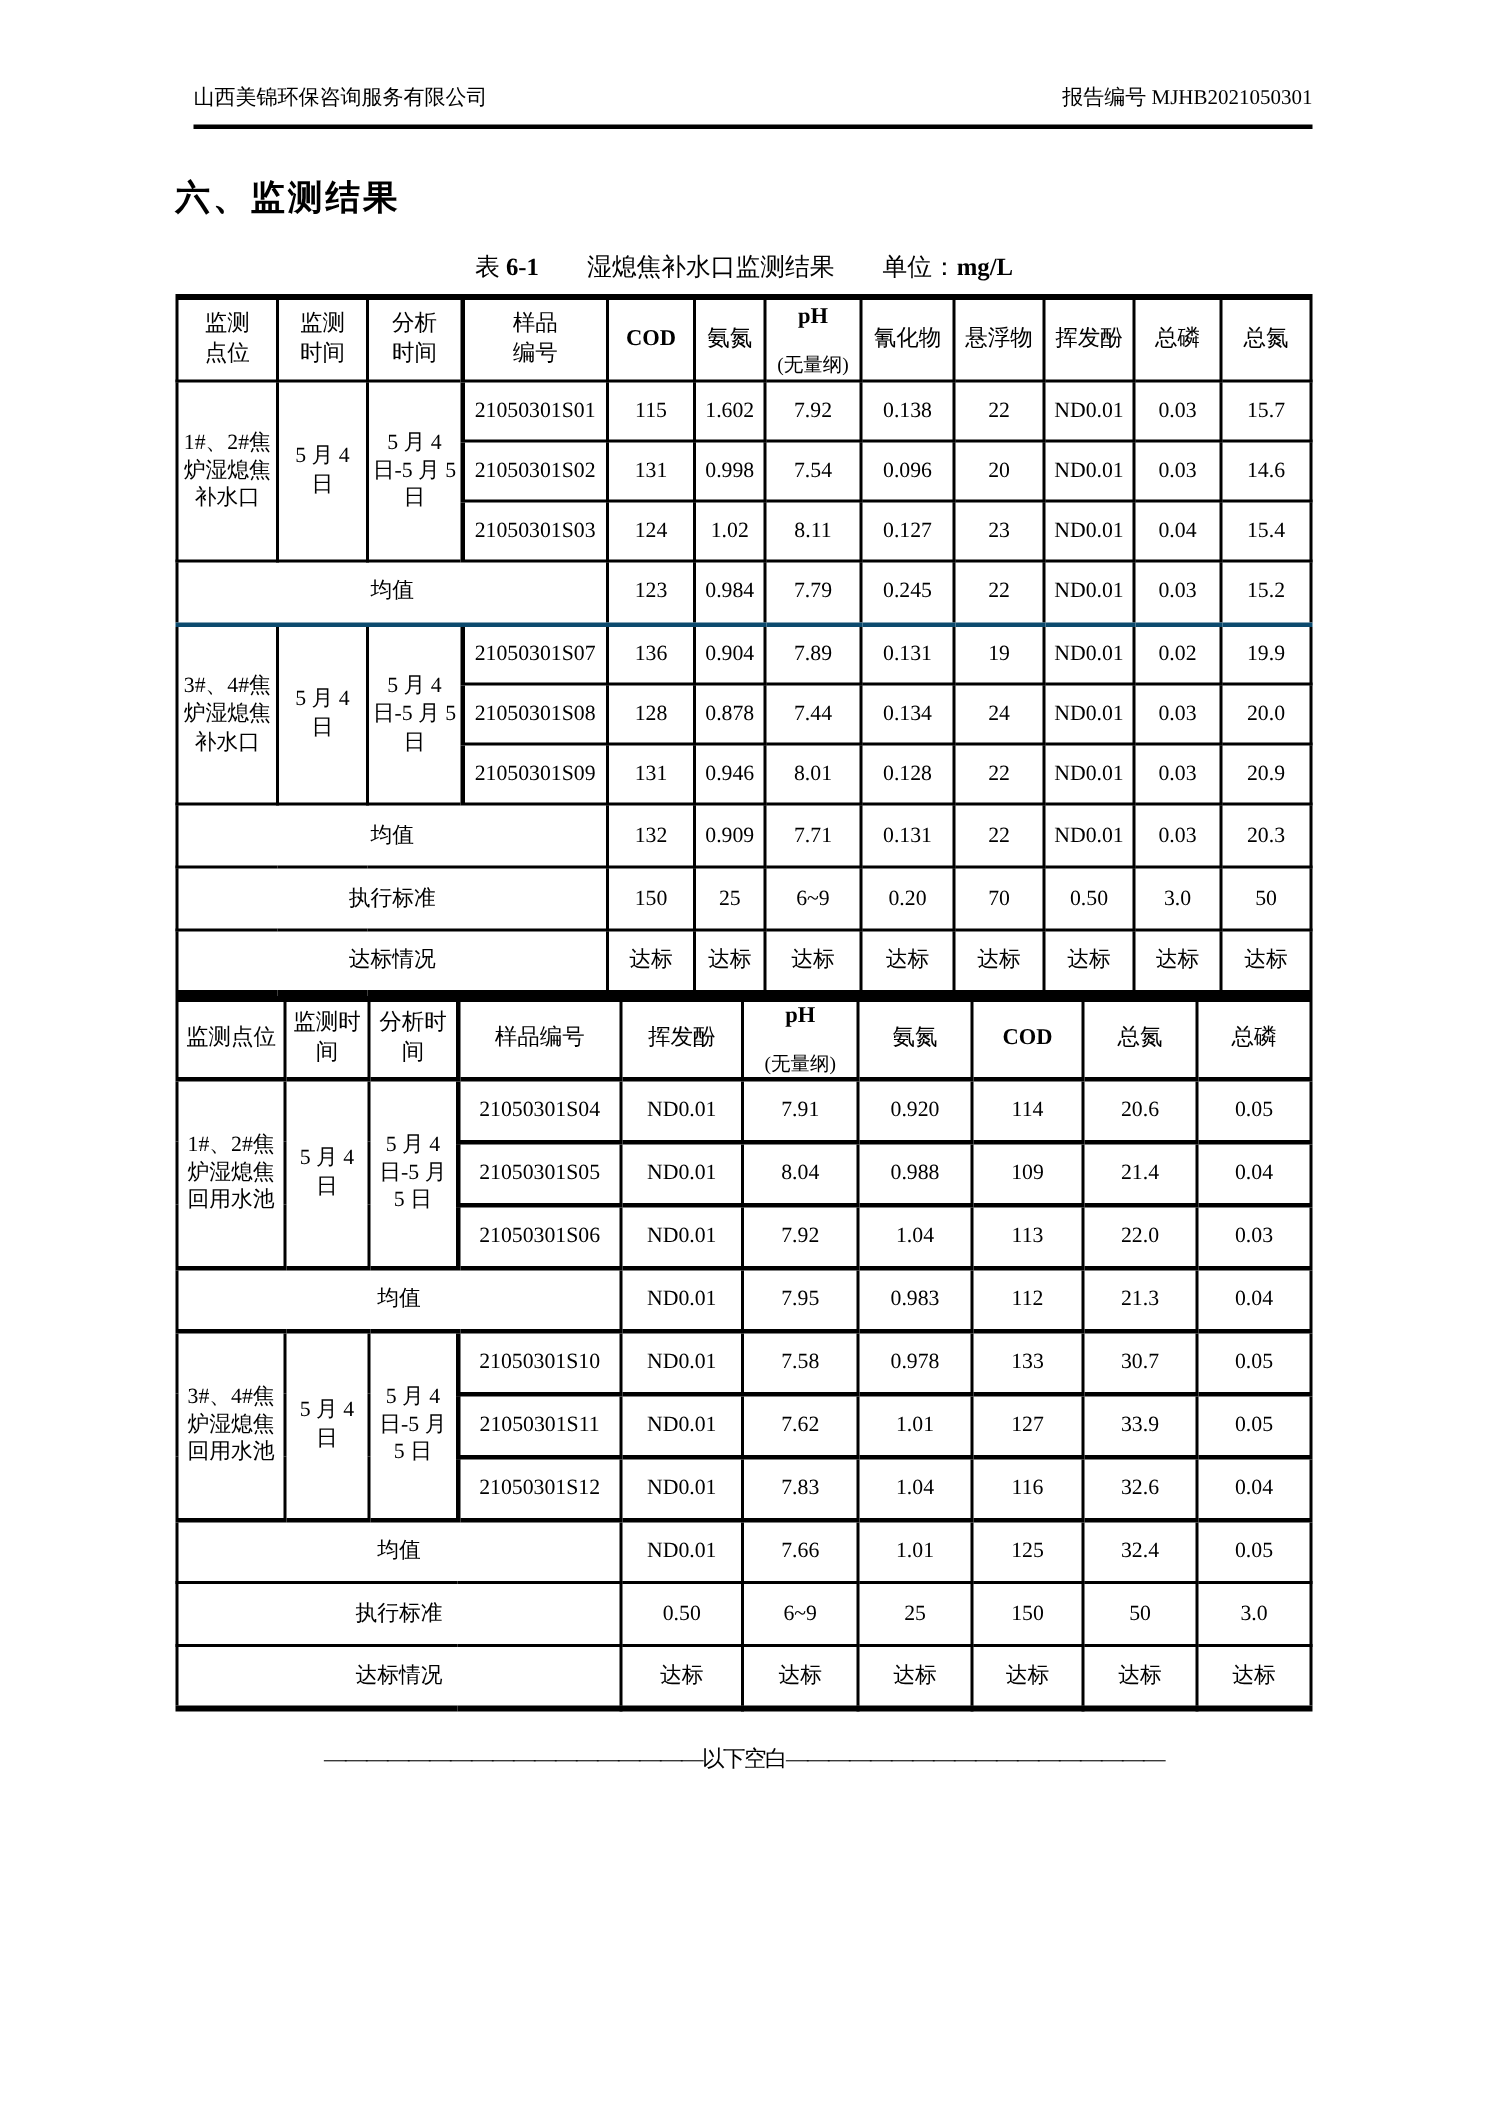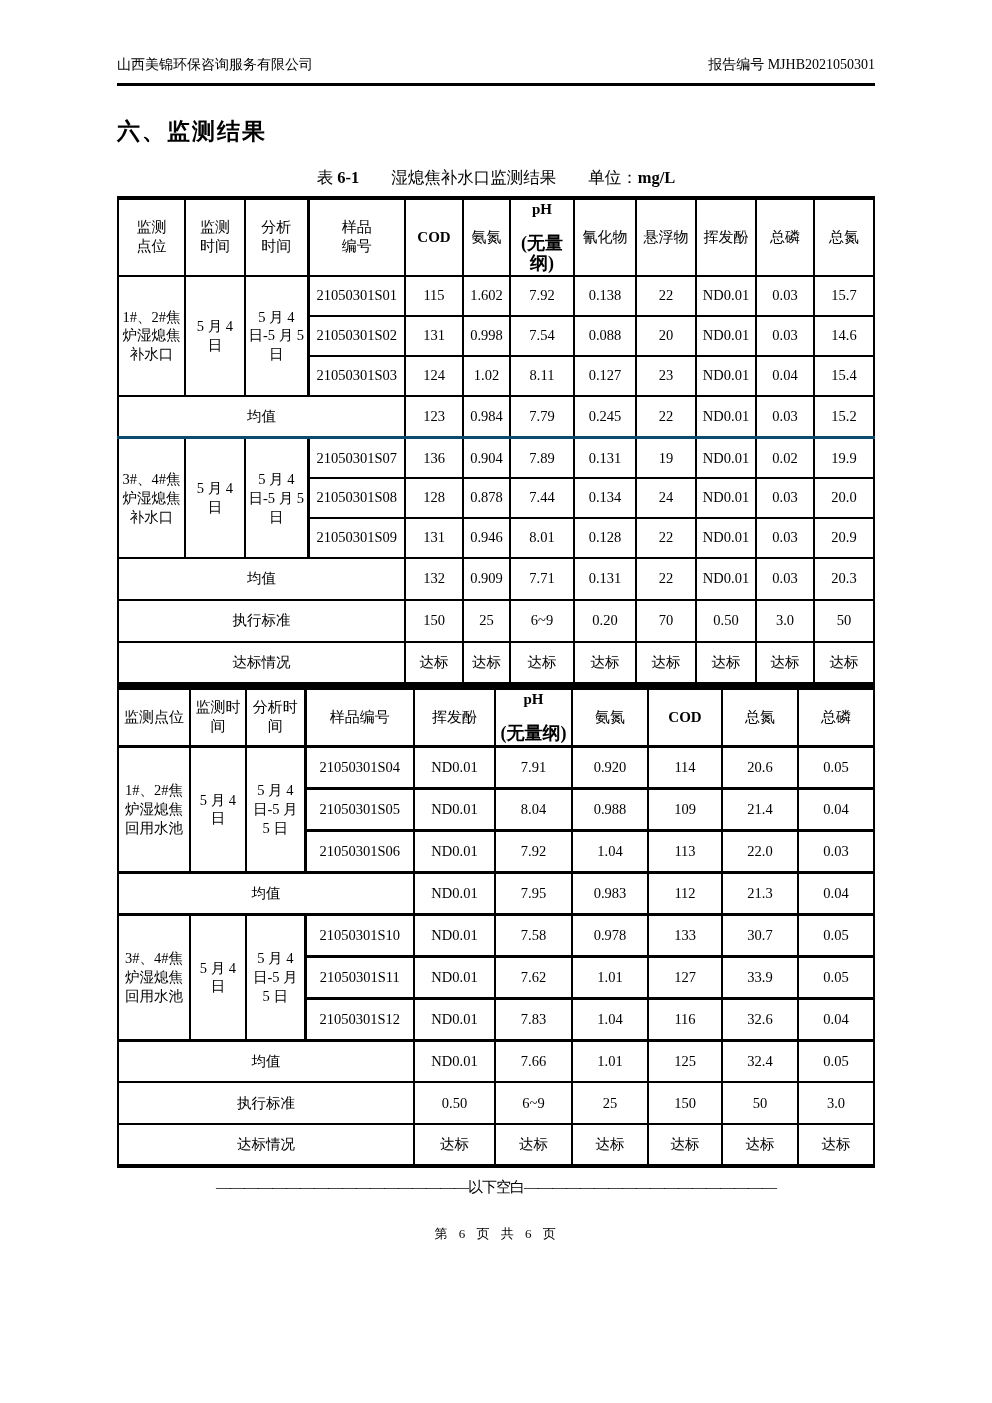--- a/index.html
+++ b/index.html
@@ -12,20 +12,21 @@
     font-family:"Liberation Serif","DejaVu Serif",serif;
     color:#000;
     margin:0 auto;
     overflow:hidden;
   }
   .doc-header{
     display:flex;justify-content:space-between;align-items:flex-end;
     border-bottom:3px solid #000;
     padding-bottom:9px;
     font-size:14px;
+    margin-left:12px;
   }
   .section-title{
     margin:30px 0 0 0;
     font-size:23px;
     font-weight:600;
     letter-spacing:2px;
   }
   .intro{
     margin:36px 0 0 0;
     font-size:17px;
@@ -63,28 +64,28 @@
   .t1 tr.rm,.t1 tr.rstd,.t1 tr.rcomp{height:42px;}
   .t2 tr.h{height:48px;}
   .t2 tr.rs{height:42px;}
   .t2 tr.rm,.t2 tr.rstd,.t2 tr.rcomp{height:42px;}
   
   .bl-thick{border-left:3px solid #000 !important;}
   .t1 tr.blockstart td{border-top:3px solid #0c4a6e;}
   .t2 tr.h td,.t2 tr.rs td{border-top:3px solid #000;border-bottom:3px solid #000;}
   .sample-id{font-size:14px;}
   .bold{font-weight:bold;}
-  .ph-sub{display:block;font-size:18px;font-weight:bold;line-height:1.1;margin-top:16px;}
+  .ph-sub{display:block;font-size:13px;font-weight:normal;line-height:1.1;margin-top:16px;}
   .ph-main{display:block;line-height:1.15;}
   .wnarrow{display:inline-block;width:2.3em;}
   .wtime{display:inline-block;width:2.7em;}
   .blank-sep{
     text-align:center;
     font-size:15px;
-    margin-top:10px;
+    margin-top:22px;
     white-space:nowrap;
     letter-spacing:-1px;
   }
   .pageno{
     text-align:center;
     font-size:13px;
     margin-top:28px;
     word-spacing:4px;
     letter-spacing:2px;
   }
@@ -151,21 +152,21 @@
       <td>22</td>
       <td>ND0.01</td>
       <td>0.03</td>
       <td>15.7</td>
     </tr>
     <tr class="rs">
       <td class="bl-thick sample-id">21050301S02</td>
       <td>131</td>
       <td>0.998</td>
       <td>7.54</td>
-      <td>0.088</td>
+      <td>0.096</td>
       <td>20</td>
       <td>ND0.01</td>
       <td>0.03</td>
       <td>14.6</td>
     </tr>
     <tr class="rs">
       <td class="bl-thick sample-id">21050301S03</td>
       <td>124</td>
       <td>1.02</td>
       <td>8.11</td>
@@ -384,15 +385,14 @@
       <td>达标</td>
       <td>达标</td>
     </tr>
   </tbody>
     </table>
 
   <div class="blank-sep">
     <span>——————————————————</span><span>以下空白</span><span>——————————————————</span>
   </div>
 
-  <div class="pageno">第 6 页 共 6 页</div>
 
 </div>
 
 </body></html>

